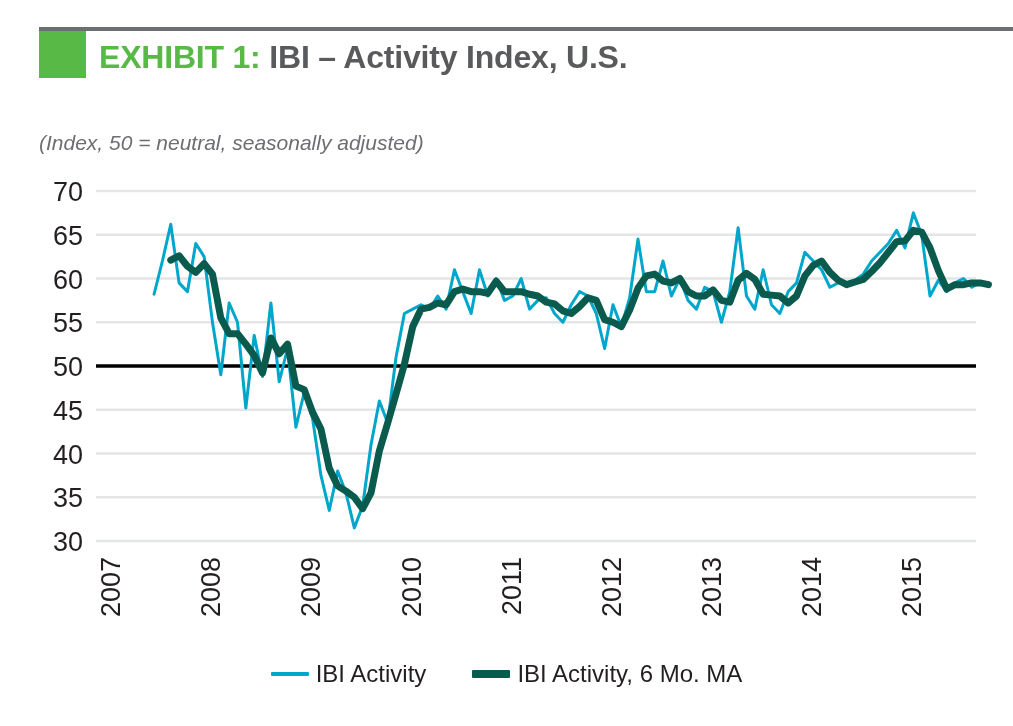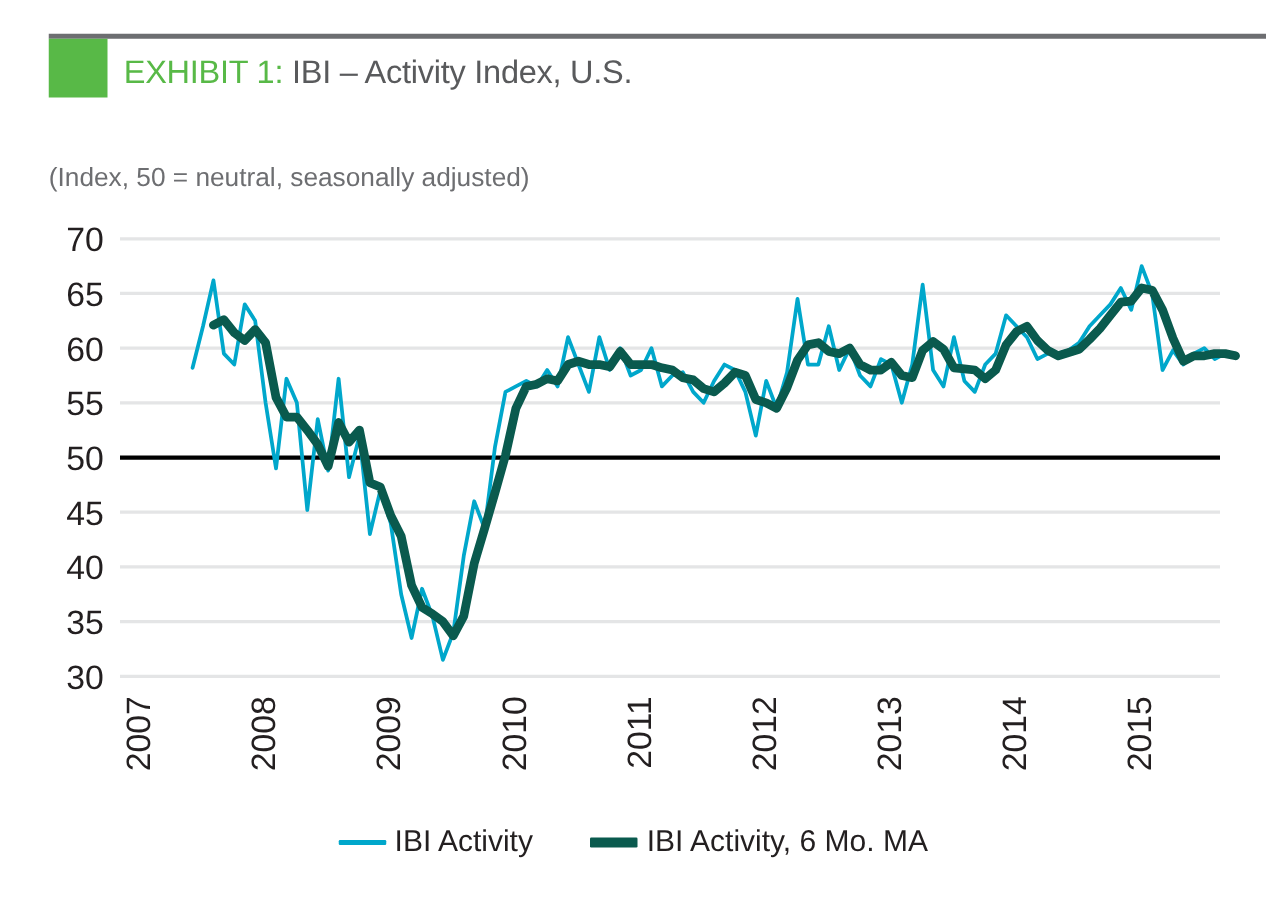--- a/index.html
+++ b/index.html
@@ -38,40 +38,41 @@
     top: 31px;
     width: 47px;
     height: 47px;
     background: #58b947;
   }
   .header-title {
     position: absolute;
     left: 99px;
     top: 38px;
     white-space: nowrap;
-    font-size: 26px;
-    font-weight: normal;
+    font-size: 32px;
+    font-weight: bold;
     letter-spacing: -0.2px;
     line-height: 38px;
   }
   .header-title .eyebrow {
     color: #58b947;
   }
   .header-title .maintitle {
     color: #595a5c;
   }
 
   
   .subtitle {
     position: absolute;
     left: 39px;
     top: 131px;
     font-size: 21px;
     color: #6d6e71;
     white-space: nowrap;
+    font-style: italic;
   }
 
   
   #chart {
     position: absolute;
     left: 0;
     top: 0;
     width: 1013px;
     height: 726px;
   }

